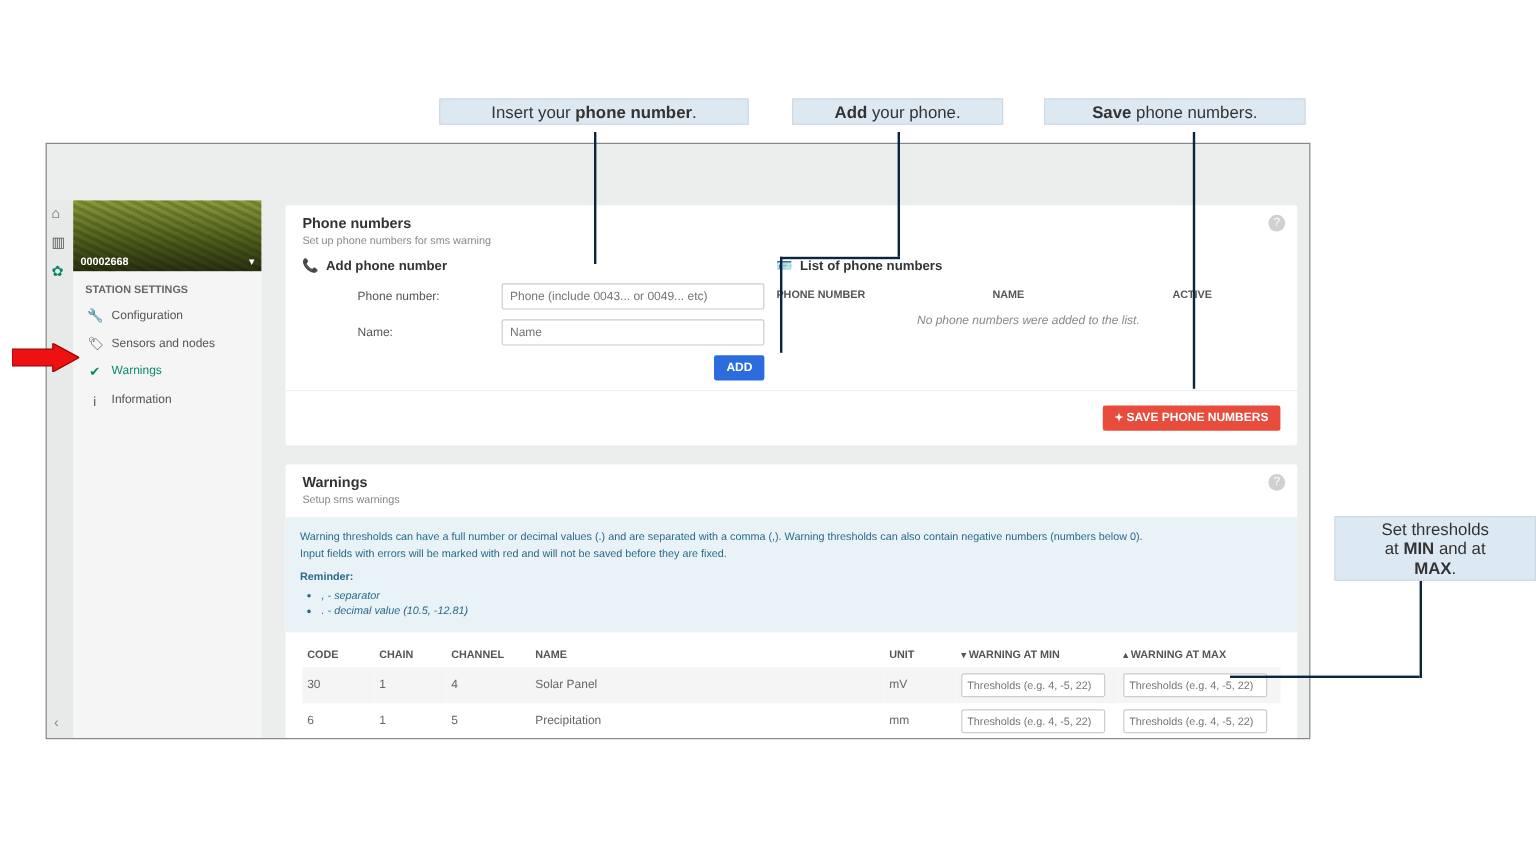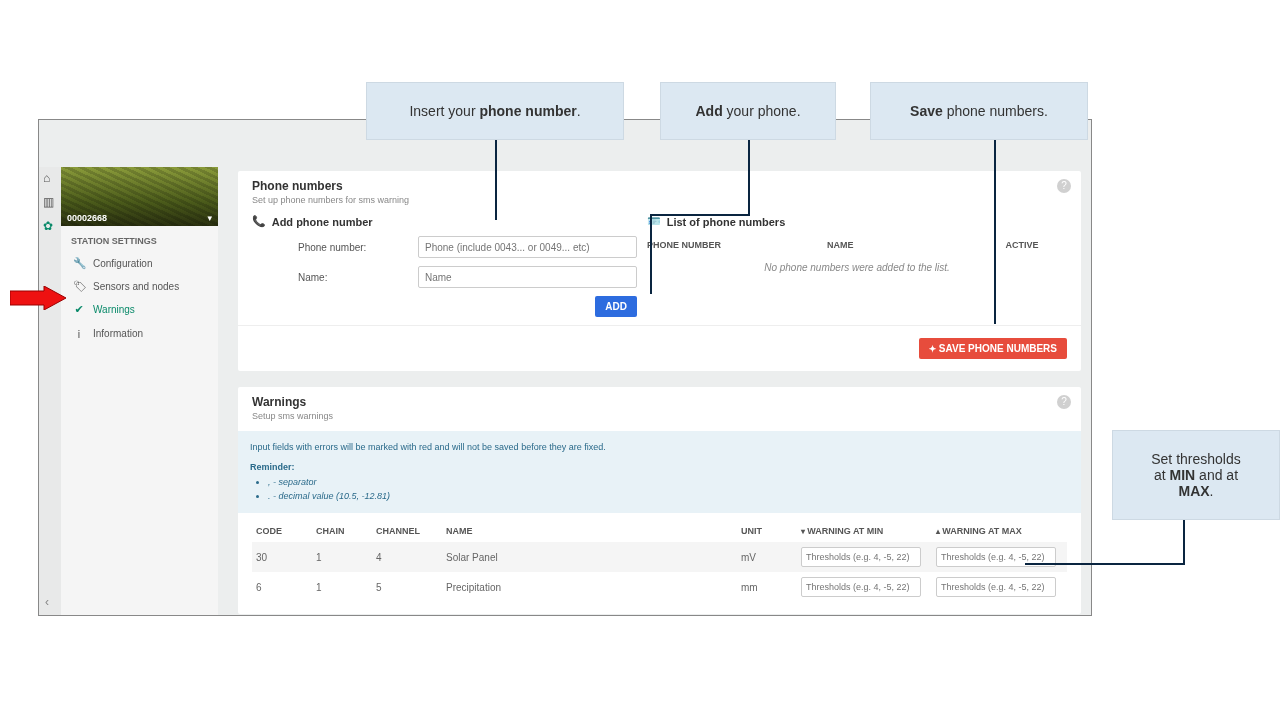--- a/index.html
+++ b/index.html
@@ -1,19 +1,19 @@
 <!DOCTYPE html>
 <html><head>
 <meta charset="utf-8">
 <style>
 * { box-sizing: border-box; margin: 0; padding: 0; font-family: Arial, Helvetica, sans-serif; }
 body { background: #fff; width: 1280px; height: 720px; position: relative; overflow: hidden; }
 
 
-.callout { position:absolute; background:#dce8f2; border:1px solid #cdd9e3; padding:20px 14px; font-size:14px; color:#333; z-index:50; text-align:center; }
+.callout { position:absolute; background:#dce8f2; border:1px solid #cdd9e3; padding:2px 14px; font-size:14px; color:#333; z-index:50; text-align:center; }
 .callout b { font-weight:bold; }
 .connector { position:absolute; z-index:40; }
 .conn-v { width:2px; background:#0a2540; }
 .conn-dot { width:8px; height:8px; border-radius:50%; background:#0a2540; position:absolute; }
 
 
 .red-arrow { position:absolute; left:10px; top:286px; z-index:60; }
 .red-arrow svg { display:block; }
 
 
@@ -53,21 +53,21 @@
 
 .phone-grid { display:flex; gap:10px; margin-top:10px; }
 .phone-left { flex:0 0 385px; }
 .phone-right { flex:1; }
 .subhead { font-size:11px; font-weight:bold; color:#333; display:flex; align-items:center; gap:6px; margin-bottom:8px;}
 .field-row { display:flex; align-items:center; margin-bottom:8px;margin-left:46px; }
 .field-row label { width:120px; font-size:10px; color:#555; }
 .field-row input { flex:1; height:22px; border:1px solid #ccc; border-radius:2px; padding:0 6px; font-size:10px; color:#888; }
 .add-btn { background:#2d6cdf; color:#fff; border:none; font-size:10px; font-weight:bold; padding:5px 10px; border-radius:2px; float:right; cursor:pointer;}
 .tbl-head { display:flex; font-size:9px; font-weight:bold; color:#555; padding:4px 0; }
-.tbl-head div:nth-child(1){flex:1.2;} .tbl-head div:nth-child(2){flex:1;} .tbl-head div:nth-child(3){flex:0.6; text-align:center;}
+.tbl-head div:nth-child(1){flex:1.2;} .tbl-head div:nth-child(2){flex:1;} .tbl-head div:nth-child(3){flex:0.6; text-align:left;}
 .empty-msg { font-size:10px; font-style:italic; color:#888; text-align:center; padding:8px 0;}
 .save-btn { background:#e74c3c; color:#fff; border:none; font-size:10px; font-weight:bold; padding:5px 10px; border-radius:2px; float:right; cursor:pointer; margin-top:4px;}
 .save-btn::before { content:"✦ "; font-size:9px;}
 hr.sep { border:none; border-top:1px solid #eee; margin:8px -14px; }
 
 
 .info-box { background:#e8f2f7; color:#2a6a8a; font-size:9px; padding:10px 12px; margin:10px -14px 0; line-height:1.5;}
 .info-box .rem { margin-top:6px; font-weight:bold; }
 .info-box ul { margin:2px 0 0 18px; font-style:italic; font-weight:normal;}
 .wtable { width:100%; margin-top:7px; font-size:10px; border-collapse:collapse;}
@@ -186,20 +186,21 @@
       <hr class="sep">
       <button class="save-btn">SAVE PHONE NUMBERS</button>
       <div style="clear:both"></div>
     </div>
 
     <div class="panel">
       <span class="help-ic">?</span>
       <h3>Warnings</h3>
       <div class="sub">Setup sms warnings</div>
       <div class="info-box">
+        <div>Warning thresholds can have a full number or decimal values (.) and are separated with a comma (,). Warning thresholds can also contain negative numbers (numbers below 0).</div>
         <div>Input fields with errors will be marked with red and will not be saved before they are fixed.</div>
         <div class="rem">Reminder:</div>
         <ul>
           <li>, - separator</li>
           <li>. - decimal value (10.5, -12.81)</li>
         </ul>
       </div>
       <table class="wtable">
         <thead>
             <tr>

